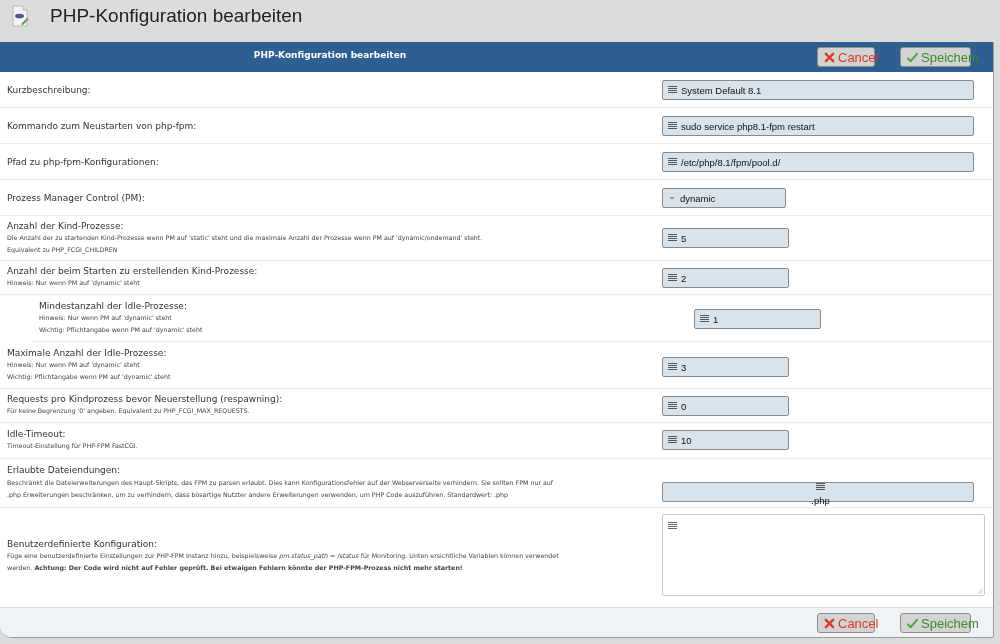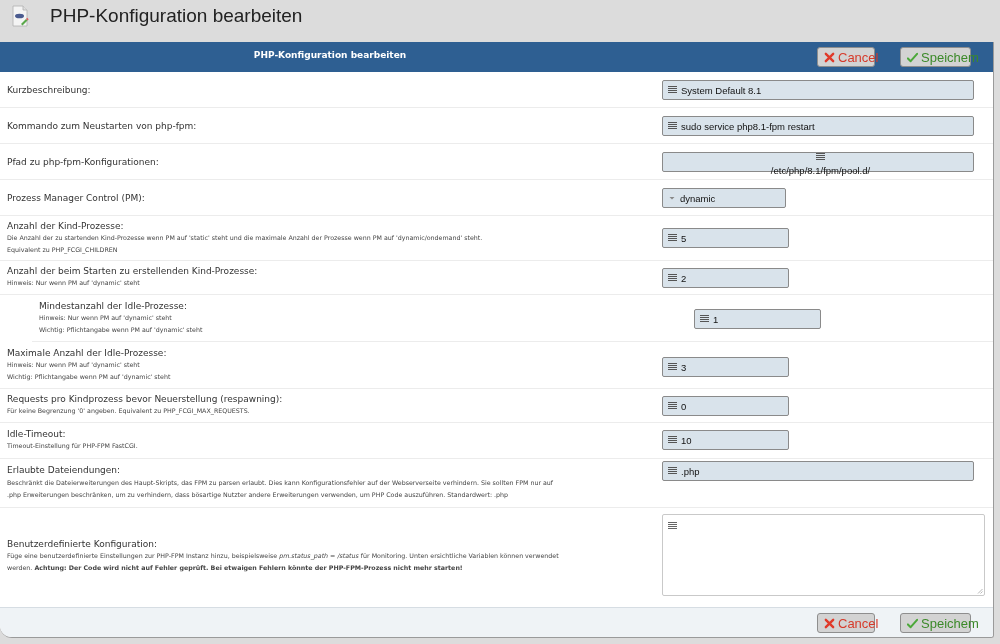--- a/index.html
+++ b/index.html
@@ -85,21 +85,21 @@
     <div class="field wide" style="top:8px;">
       <svg class="lines-icon" viewBox="0 0 9 8">
           <path d="M0 .5h9M0 2.5h9M0 4.5h9M0 6.5h9" stroke="#555" stroke-width="1"></path>
         </svg>
       <span>sudo service php8.1-fpm restart</span>
     </div>
   </div>
 
   <div class="row" style="top:102px; height:36px;">
     <div class="row-label" style="top:12px;"><b>Pfad zu php-fpm-Konfigurationen</b><span>:</span></div>
-    <div class="field wide" style="top:8px;flex-direction:column;">
+    <div class="field wide" style="top:8px;">
       <svg class="lines-icon" viewBox="0 0 9 8">
           <path d="M0 .5h9M0 2.5h9M0 4.5h9M0 6.5h9" stroke="#555" stroke-width="1"></path>
         </svg>
       <span>/etc/php/8.1/fpm/pool.d/</span>
     </div>
   </div>
 
   <div class="row" style="top:138px; height:36px;">
     <div class="row-label" style="top:12px;"><b>Prozess Manager Control (PM)</b><span>:</span></div>
     <div class="field select" style="top:8px;">
@@ -176,21 +176,21 @@
           <path d="M0 .5h9M0 2.5h9M0 4.5h9M0 6.5h9" stroke="#555" stroke-width="1"></path>
         </svg>
       <span>10</span>
     </div>
   </div>
 
   <div class="row" style="top:417px; height:49px;">
     <div class="row-label" style="top:5px;"><b>Erlaubte Dateiendungen</b><span>:</span></div>
     <div class="row-hint" style="top:18px;">Beschränkt die Dateierweiterungen des Haupt-Skripts, das FPM zu parsen erlaubt. Dies kann Konfigurationsfehler auf der Webserverseite verhindern. Sie sollten FPM nur auf</div>
     <div class="row-hint" style="top:30px;">.php Erweiterungen beschränken, um zu verhindern, dass bösartige Nutzter andere Erweiterungen verwenden, um PHP Code auszuführen. Standardwert: .php</div>
-    <div class="field wide" style="top:2px;">
+    <div class="field wide" style="top:23px;flex-direction:column;">
       <svg class="lines-icon" viewBox="0 0 9 8">
           <path d="M0 .5h9M0 2.5h9M0 4.5h9M0 6.5h9" stroke="#555" stroke-width="1"></path>
         </svg>
       <span>.php</span>
     </div>
   </div>
 
   <div class="row" style="top:466px; height:99px; border-bottom:none;">
     <div class="row-label" style="top:30px;"><b>Benutzerdefinierte Konfiguration</b><span>:</span></div>
     <div class="row-hint" style="top:42px;"><span>Füge eine benutzerdefinierte Einstellungen zur PHP-FPM Instanz hinzu, beispielsweise </span><i>pm.status_path = /status</i><span> für Monitoring. Unten ersichtliche Variablen können verwendet</span></div>

